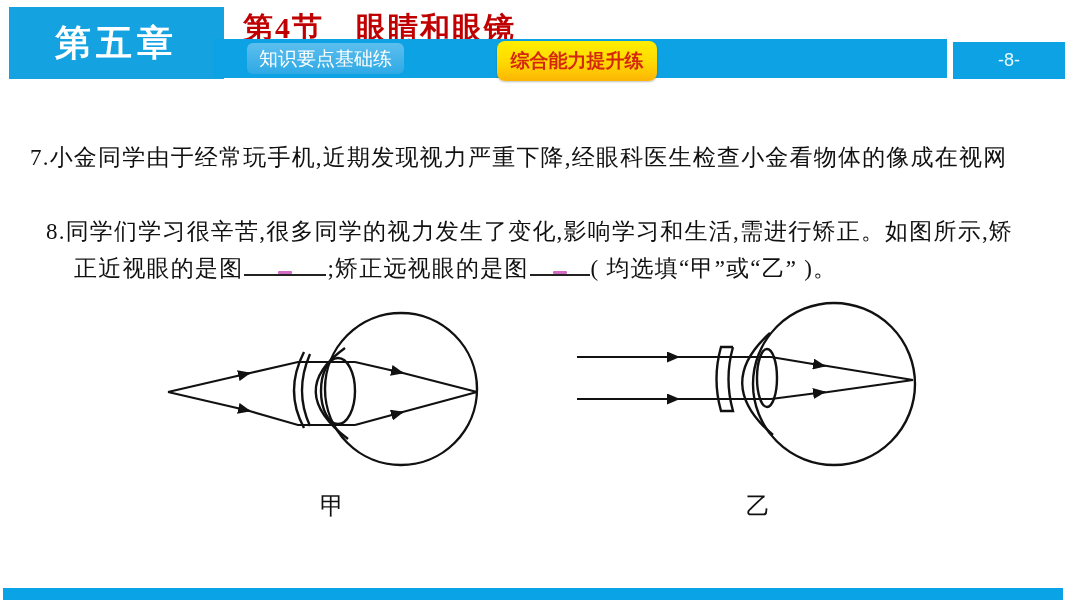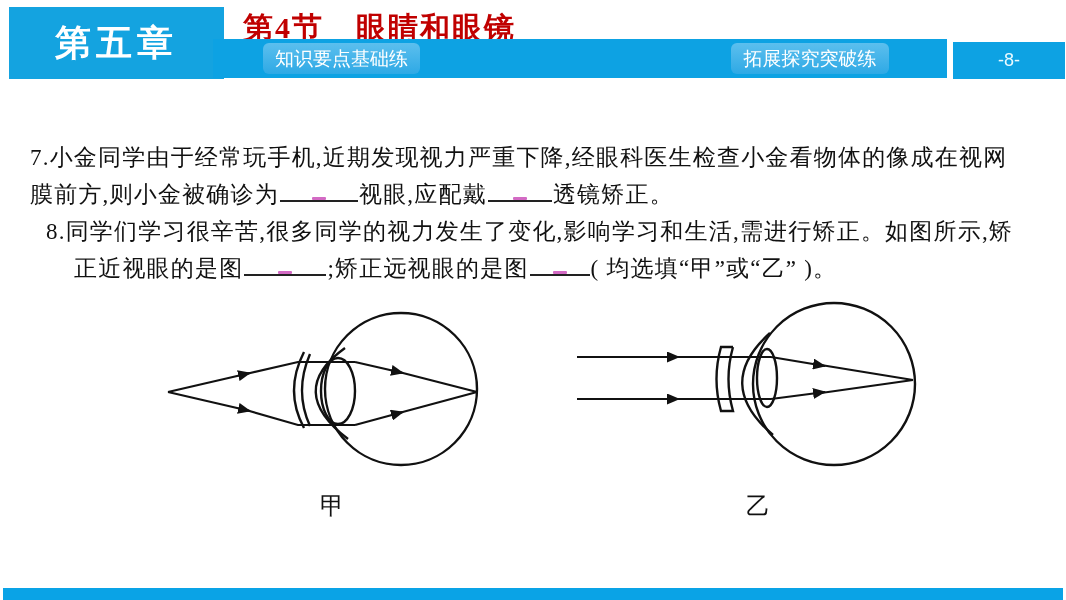--- a/index.html
+++ b/index.html
@@ -23,21 +23,21 @@
   #header-bar{
     position:absolute;left:213px;top:39px;width:734px;height:39px;background:#0da2e3;
   }
   .tab-btn{
     position:absolute;display:flex;align-items:center;justify-content:center;
     font-family:"Liberation Sans","DejaVu Sans",sans-serif;white-space:nowrap;
   }
   #tab-basic{
     left:247px;top:43px;width:157px;height:31px;border-radius:6px;
     background:linear-gradient(180deg,#5cbfee 0%,#2ea9e5 100%);
-    color:#fff;font-size:19px;margin-left:16px;
+    color:#fff;font-size:19px;
   }
   #tab-comprehensive{
     left:497px;top:41px;width:160px;height:40px;border-radius:8px;
     background:linear-gradient(180deg,#ffee00 0%,#ffd800 55%,#fcb505 100%);
     color:#d5270f;font-size:19px;font-weight:bold;
     box-shadow:0 1px 2px rgba(0,0,0,0.25);
   }
   #tab-extend{
     left:731px;top:43px;width:158px;height:31px;border-radius:6px;
     background:linear-gradient(180deg,#5cbfee 0%,#2ea9e5 100%);
@@ -82,31 +82,28 @@
 <div id="slide">
 
   <div id="chapter-block">
     <span>第五章</span>
   </div>
   <div id="section-title">第4节　眼睛和眼镜</div>
   <div id="header-bar"></div>
   <div id="tab-basic" class="tab-btn">
     <span>知识要点基础练</span>
   </div>
-  <div id="tab-extend" class="tab-btn">
-    <span>拓展探究突破练</span>
+  <div id="tab-comprehensive" class="tab-btn">
+    <span>综合能力提升练</span>
   </div>
   <div id="page-block">
     <span>-8-</span>
   </div>
 
   <div id="q7-l1" class="qline">7.小金同学由于经常玩手机,近期发现视力严重下降,经眼科医生检查小金看物体的像成在视网</div>
-  <div id="q7-l2" class="qline">
-    <span>膜前方,则小金被确诊为</span><span class="blank w78"><i class="pmark"></i></span><span>视眼,应配戴</span><span class="blank w64"><i class="pmark"></i></span><span>透镜矫正。</span>
-  </div>
 
   <div id="q8-l1" class="qline">8.同学们学习很辛苦,很多同学的视力发生了变化,影响学习和生活,需进行矫正。如图所示,矫</div>
   <div id="q8-l2" class="qline">
     <span>正近视眼的是图</span><span class="blank w82"><i class="pmark"></i></span><span>;矫正远视眼的是图</span><span class="blank w60"><i class="pmark"></i></span><span>(  均选填“甲”或“乙”  )。</span>
   </div>
 
   <svg id="fig-jia" class="fig-svg" width="330" height="180" viewBox="0 0 330 180">
     <defs>
       <marker id="ah1" markerUnits="userSpaceOnUse" markerWidth="15" markerHeight="11" refX="12" refY="5.5" orient="auto">
         <path d="M0,0 L13,5.5 L0,11 Z" fill="#111"></path>

